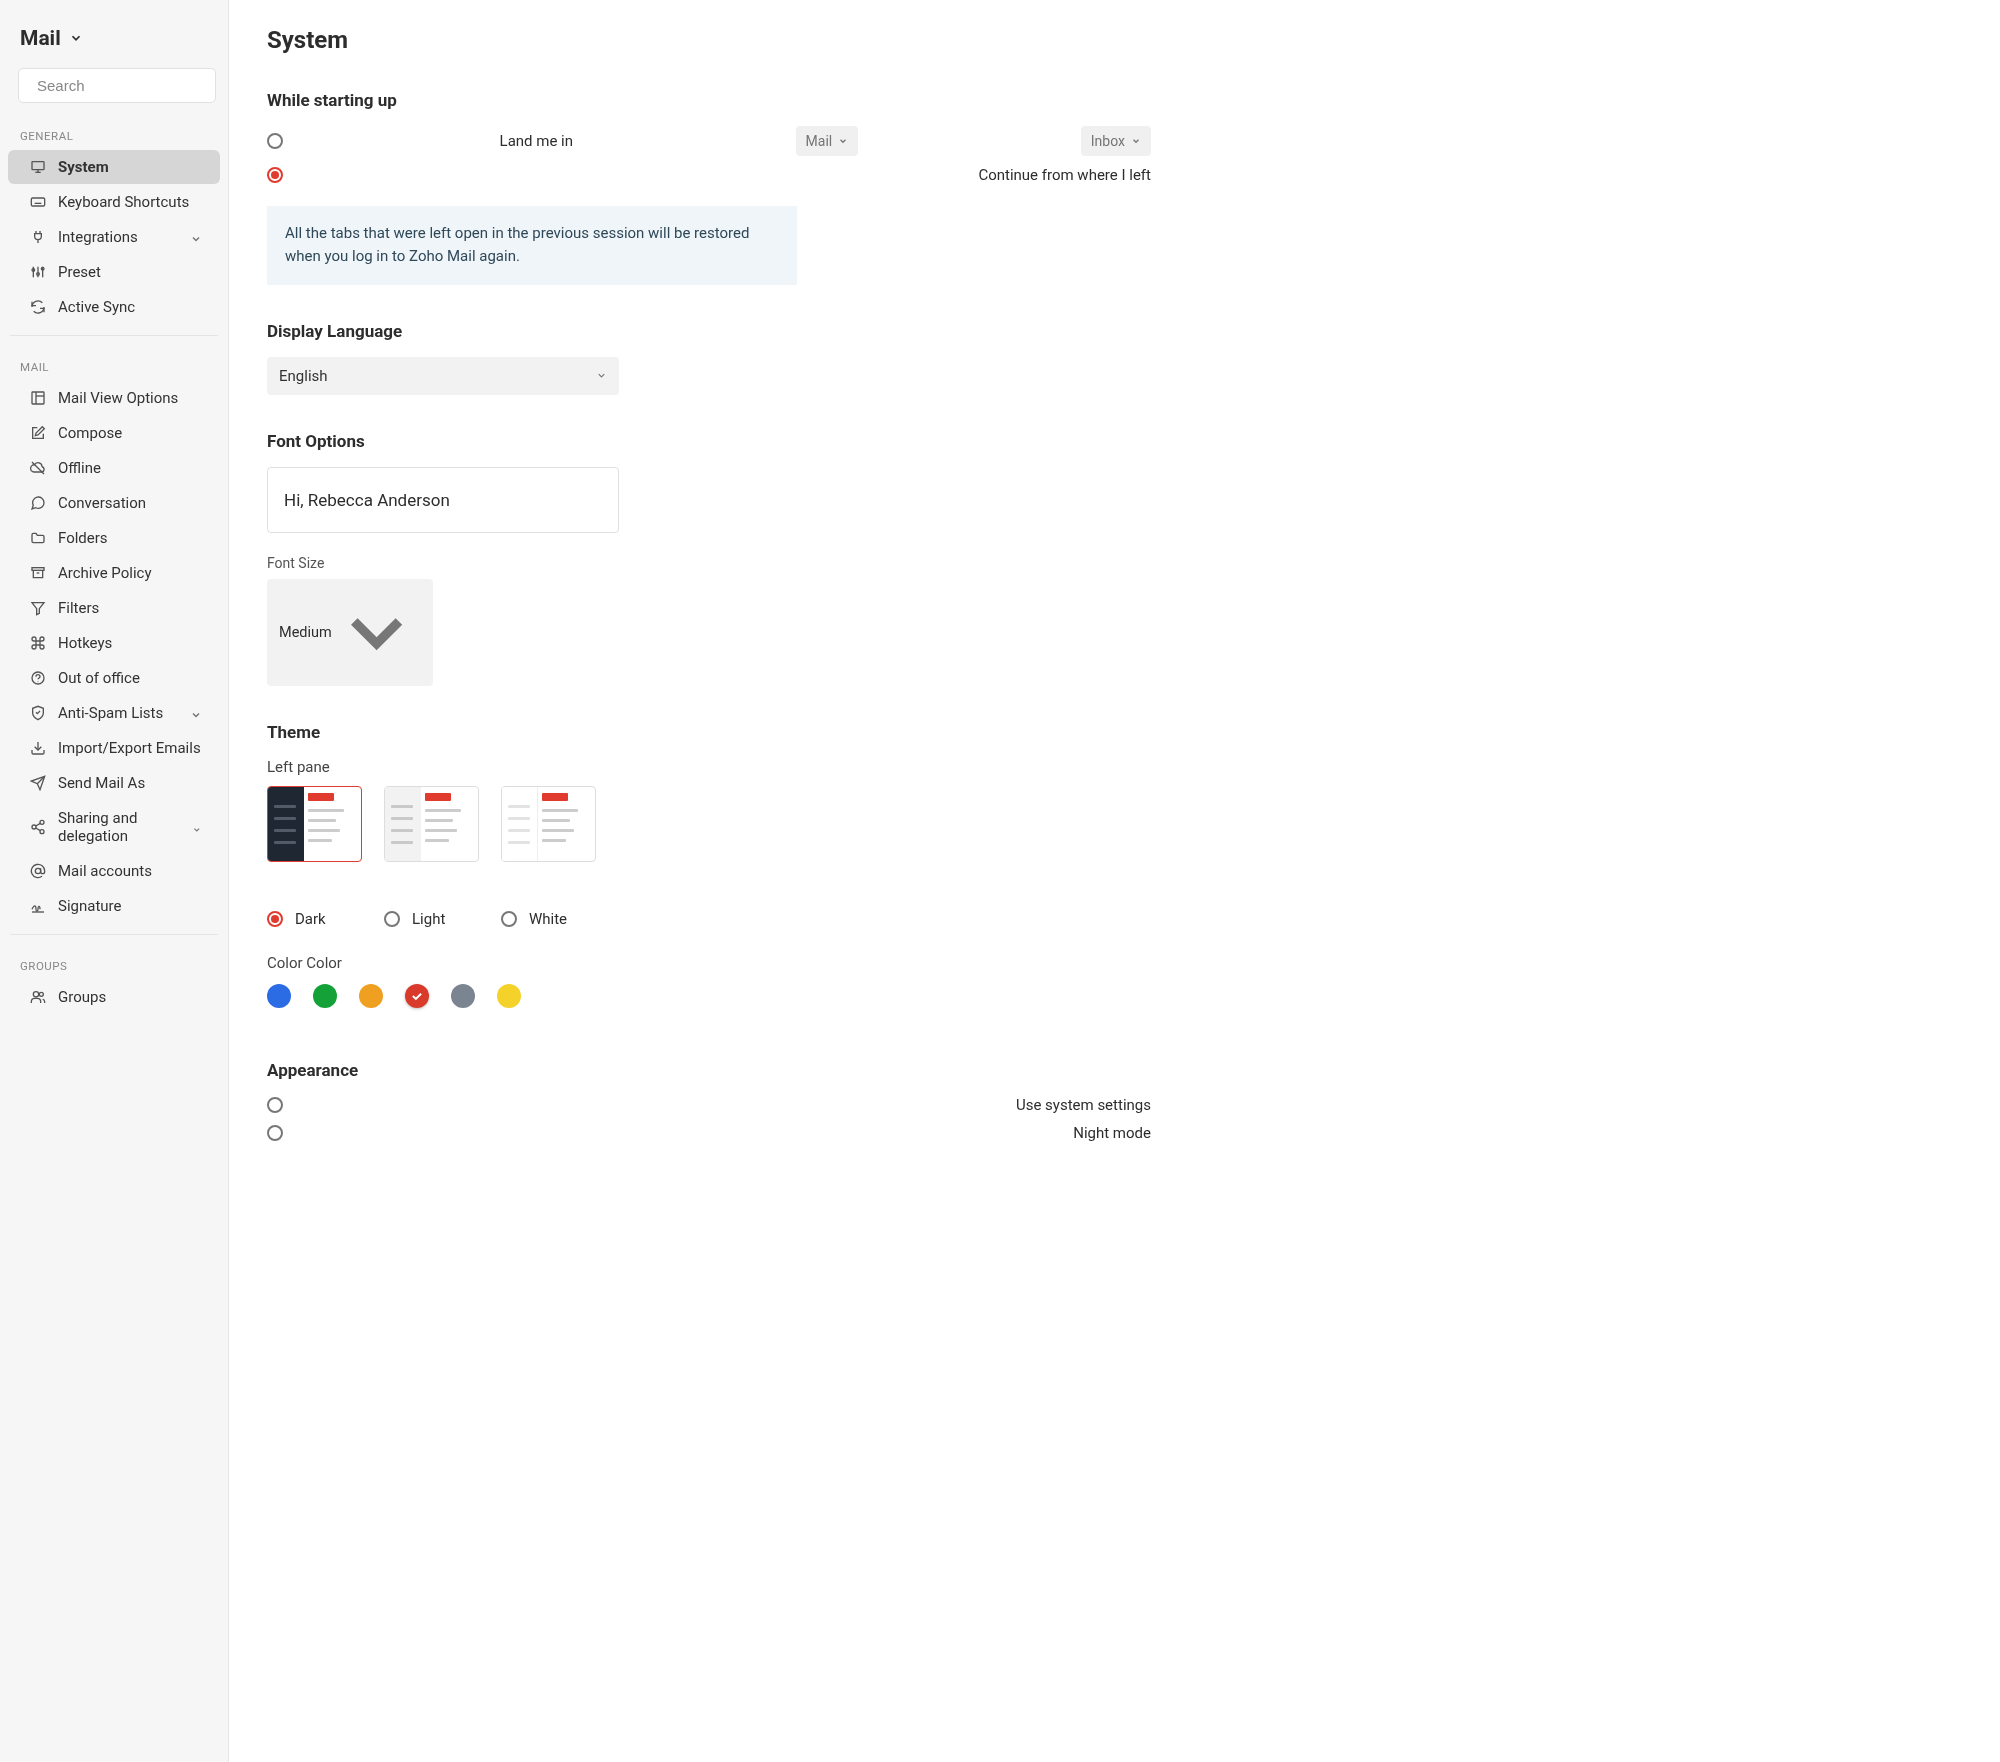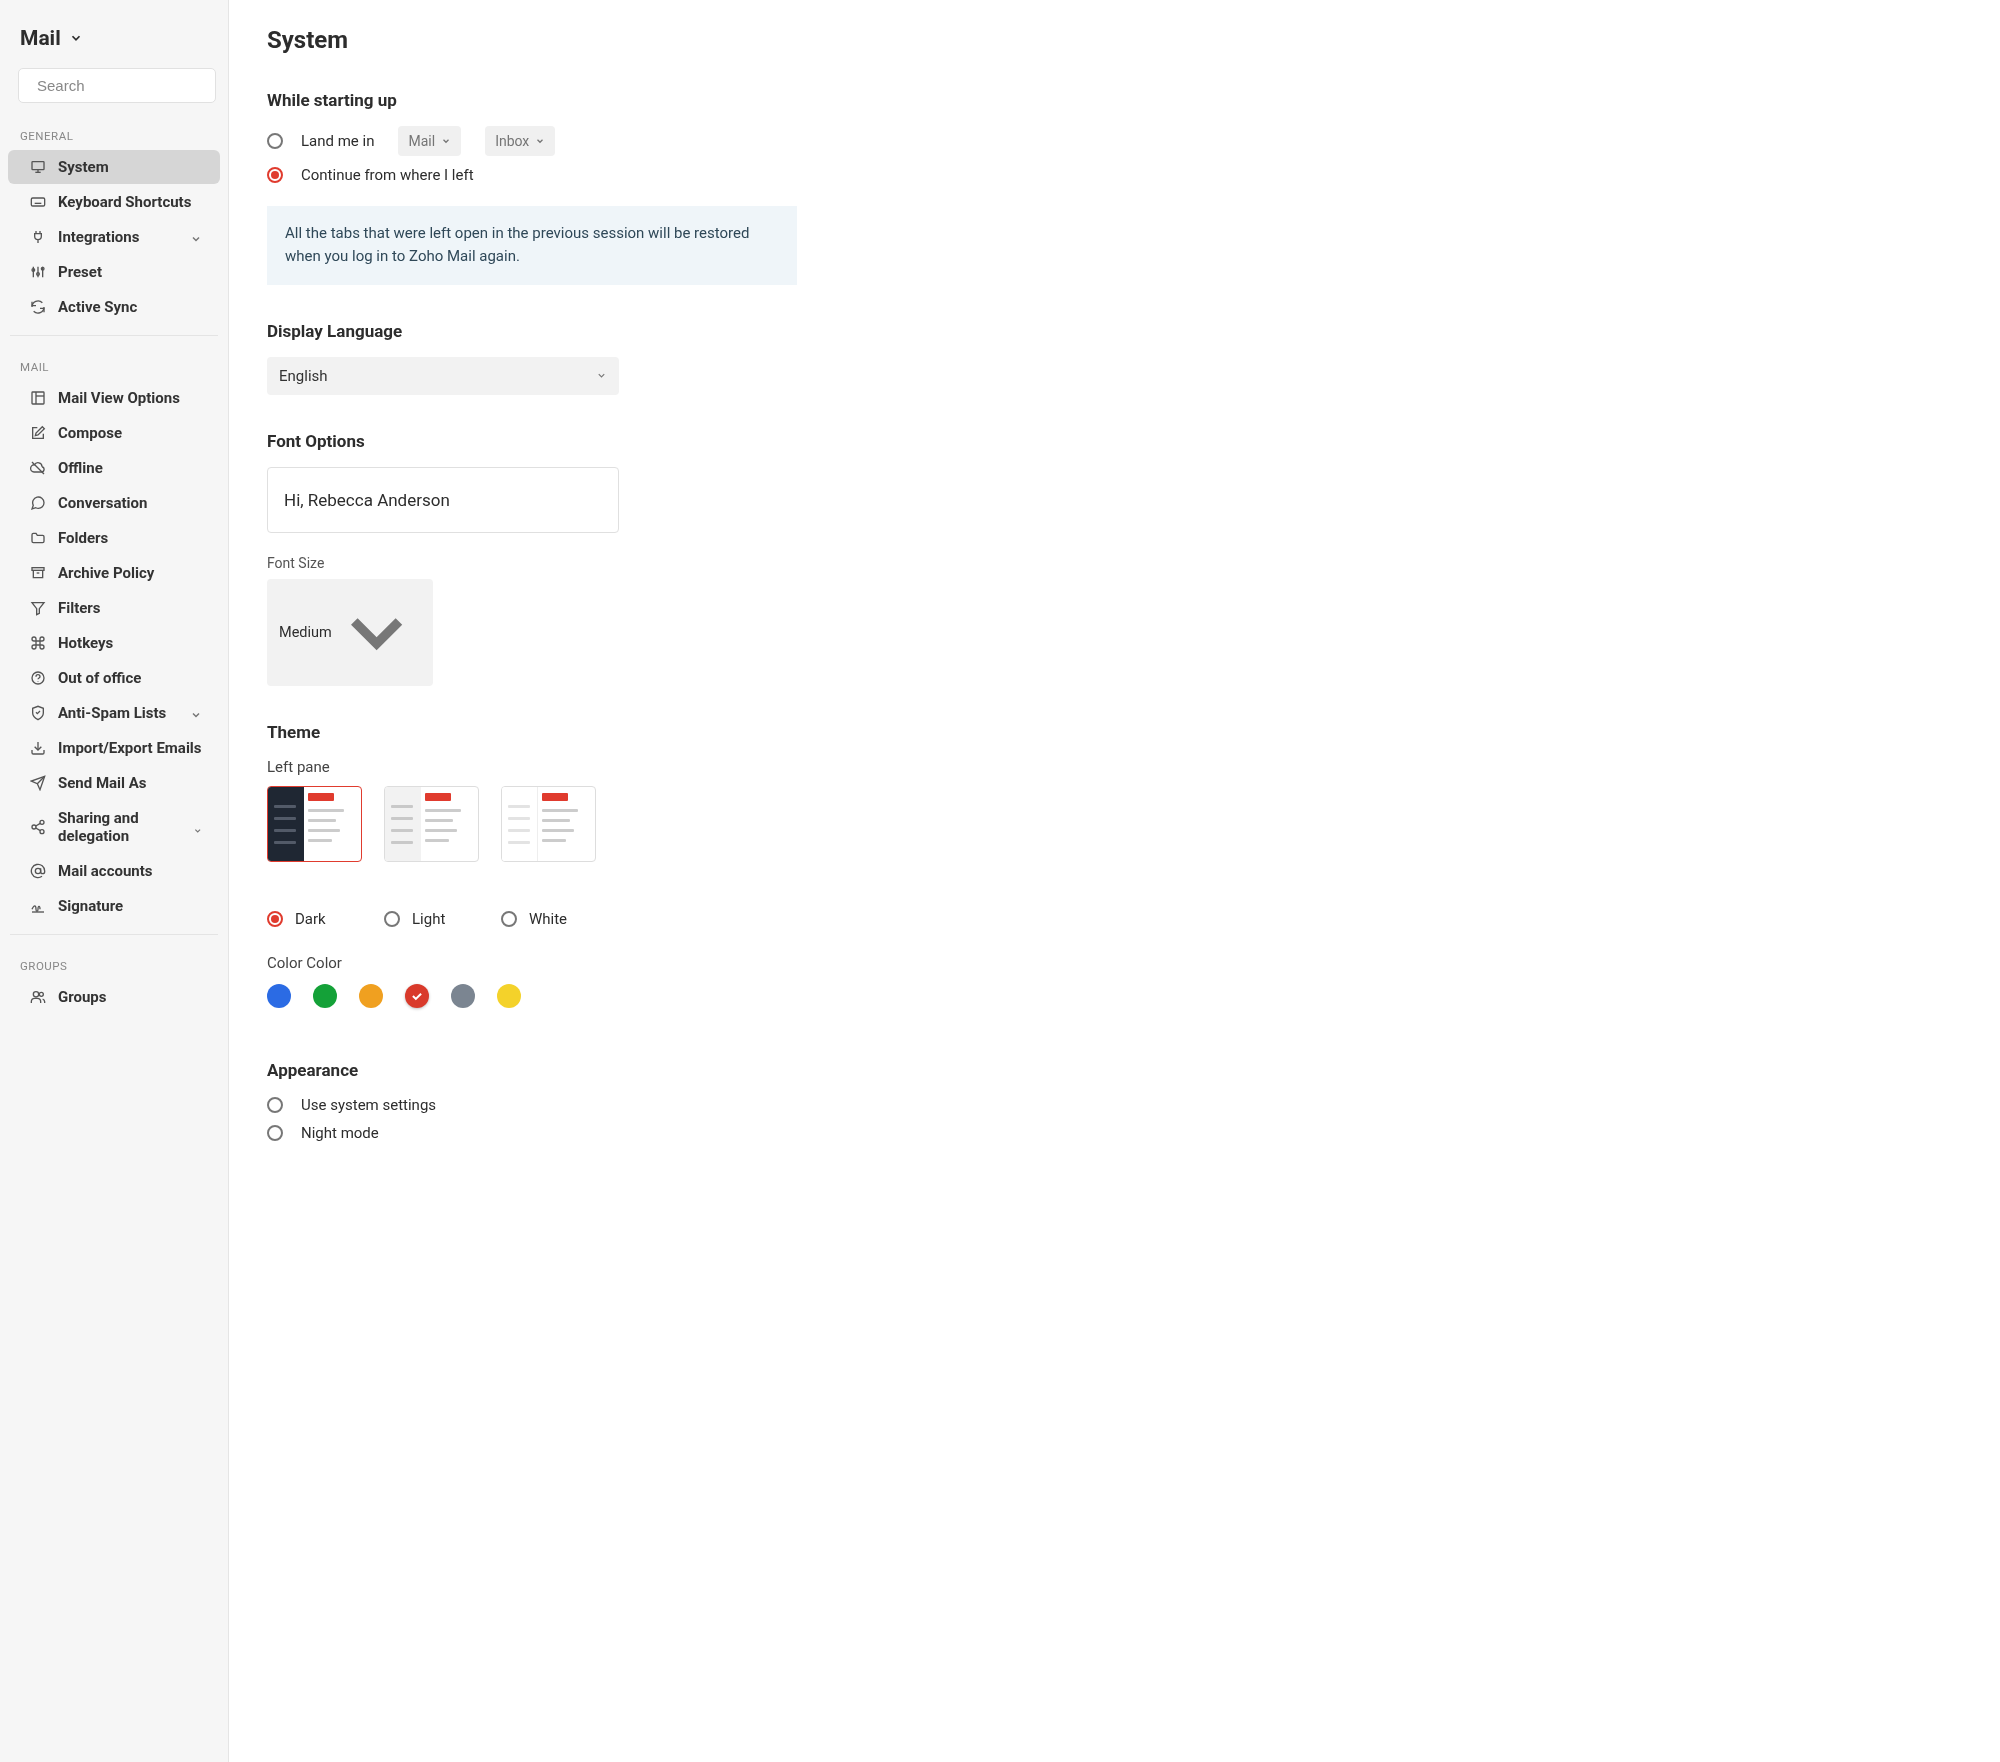--- a/index.html
+++ b/index.html
@@ -11,33 +11,33 @@
 .sidebar-header { display: flex; align-items: center; gap: 8px; padding: 26px 20px 18px 20px; }
 .sidebar-header h1 { font-size: 21px; font-weight: 700; }
 .sidebar-header .chev { width: 14px; height: 14px; }
 
 .search-wrap { padding: 0 12px 12px 18px; }
 .search-box { display: flex; align-items: center; gap: 8px; background: #fff; border: 1px solid #e1e1e1; border-radius: 5px; padding: 8px 10px; }
 .search-box input { border: none; outline: none; font-size: 15px; flex: 1; background: transparent; color: #701a75; }
 .search-box input::placeholder { color: #888; }
 
 .section-label { font-size: 11.5px; font-weight: 400; letter-spacing: 0.5px; color: #888; padding: 14px 20px 6px 20px; }
-.nav-item { display: flex; align-items: center; gap: 12px; padding: 8px 18px 8px 22px; margin: 1px 8px; border-radius: 6px; cursor: pointer; color: #333; font-size: 15px; font-weight: bold; }
+.nav-item { display: flex; align-items: center; gap: 12px; padding: 8px 18px 8px 22px; margin: 1px 8px; border-radius: 6px; cursor: pointer; color: #333; font-size: 15px; }
 .nav-item.active { background: #d6d6d6; font-weight: 700; }
 .nav-item .nav-icon { width: 16px; height: 16px; flex-shrink: 0; color: #555; display:flex; align-items:center; justify-content:center; }
 .nav-item .expand { margin-left: auto; width: 12px; height: 12px; color: #777; }
 .divider { height: 1px; background: #e4e4e4; margin: 10px 10px; }
 
 
 .main { flex: 1; padding: 26px 38px; max-width: 960px; }
 .page-title { font-size: 24px; font-weight: 700; margin-bottom: 36px; }
 
 h3.section-title { font-size: 17px; font-weight: 700; margin: 24px 0 16px 0; }
 
-.radio-row { display: flex; align-items: center; gap: 18px; margin: 10px 0; font-size: 15px; }
+.radio-row { display: flex; align-items: center; gap: 11px; margin: 10px 0; font-size: 15px; justify-content: space-between; }
 .radio { width: 16px; height: 16px; border: 2px solid #777; border-radius: 50%; display: inline-flex; align-items: center; justify-content: center; flex-shrink:0; }
 .radio.selected { border-color: #e03b2e; }
 .radio.selected::after { content: ""; width: 8px; height: 8px; background: #e03b2e; border-radius: 50%; }
 
 .pill-select { display: inline-flex; align-items: center; gap: 6px; background: #f0f0f0; color: #757575; border-radius: 4px; padding: 7px 10px; margin-left: 6px; font-size: 14px; }
 .pill-select .chev-sm { width: 10px; height: 10px; }
 
 .info-box { background: #eff5f9; color: #2f4858; padding: 16px 18px; border-radius: 0; font-size: 15px; line-height: 1.55; margin-top: 22px; max-width: 530px; }
 
 .select-box { display: flex; align-items: center; justify-content: space-between; background: #f2f2f2; border-radius: 4px; padding: 10px 12px; width: 352px; font-size: 15px; color: #333; cursor: pointer; }

